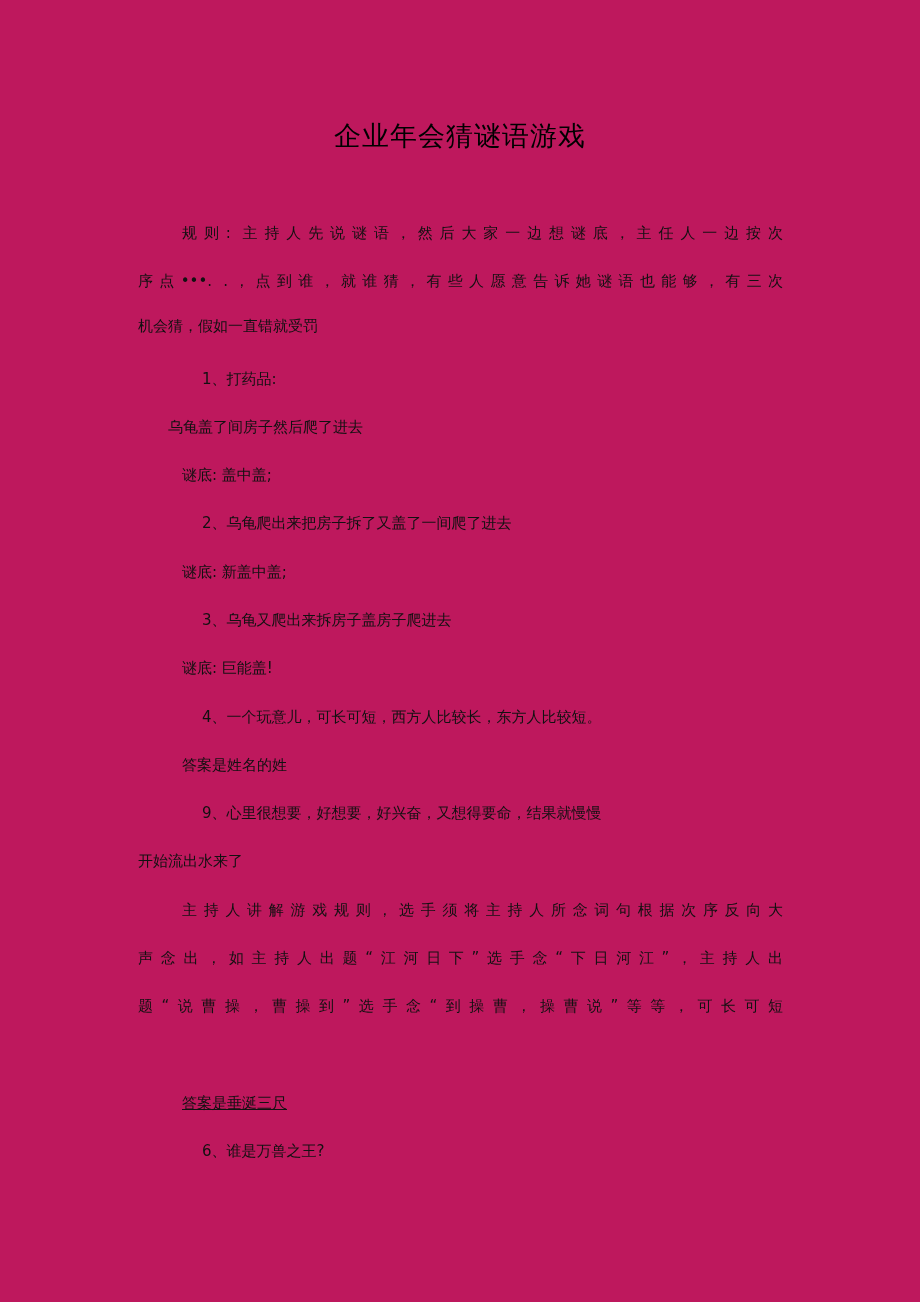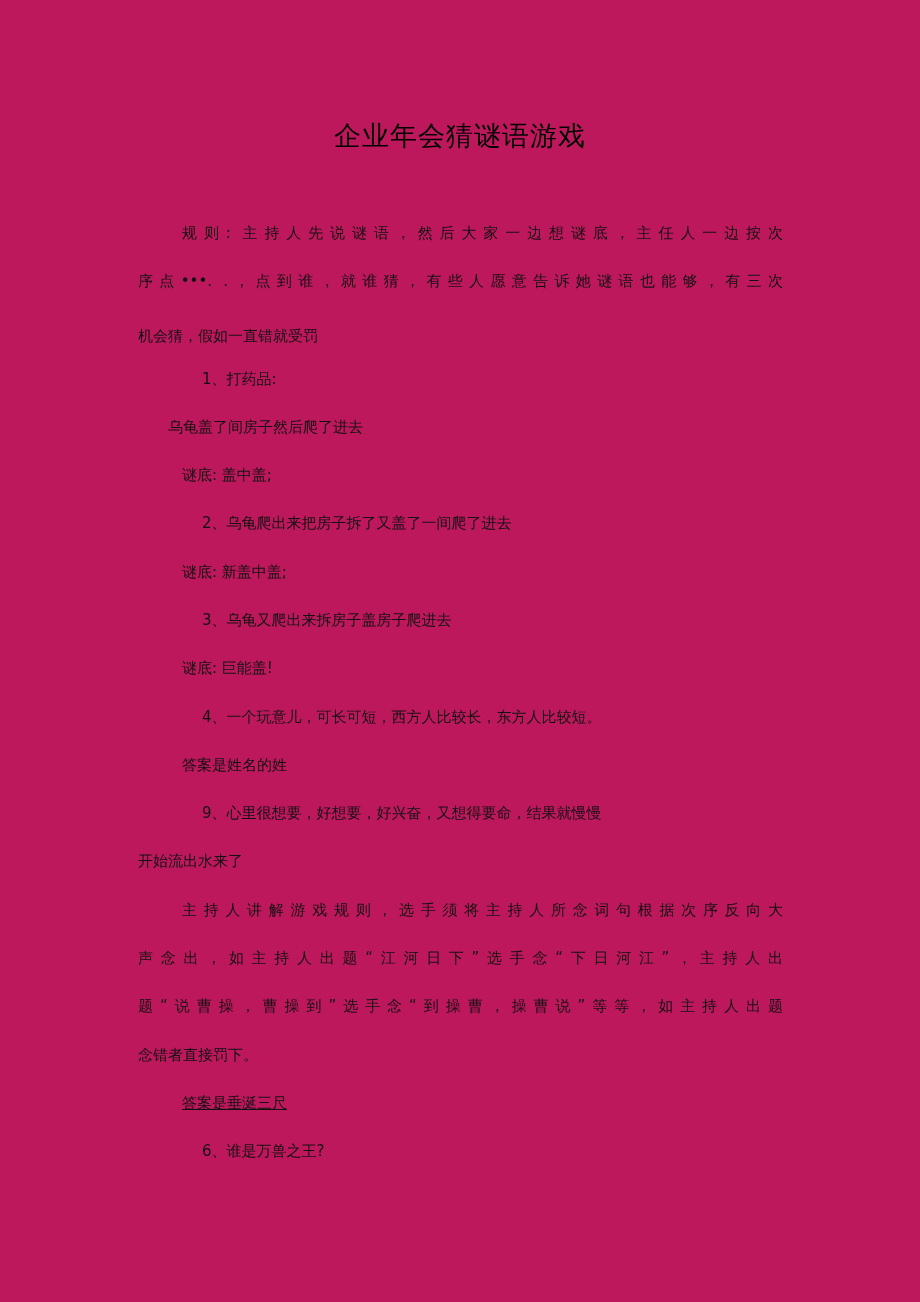--- a/index.html
+++ b/index.html
@@ -11,31 +11,30 @@
     .line { position: absolute; font-size: 15px; white-space: nowrap; color: #111; line-height: 30px; }
     .full { left: 138px; width: 645px; text-align: justify; text-align-last: justify; }
   </style>
 </head>
 <body>
 
 <div class="page">
   <div class="title">企业年会猜谜语游戏</div>
   <div class="line" style="left:182px;top:218px;width:601px;text-align:justify;text-align-last:justify;">规则: 主持人先说谜语，然后大家一边想谜底，主任人一边按次</div>
   <div class="line full" style="top:266px;">序点•••. .，点到谁，就谁猜，有些人愿意告诉她谜语也能够，有三次</div>
-  <div class="line" style="left:138px;top:321px;">机会猜，假如一直错就受罚</div>
+  <div class="line" style="left:138px;top:311px;">机会猜，假如一直错就受罚</div>
   <div class="line" style="left:202px;top:364px;">1、打药品:</div>
   <div class="line" style="left:168px;top:412px;text-align:center;">乌龟盖了间房子然后爬了进去</div>
   <div class="line" style="left:182px;top:460px;">谜底:  盖中盖;</div>
   <div class="line" style="left:202px;top:508px;">2、乌龟爬出来把房子拆了又盖了一间爬了进去</div>
   <div class="line" style="left:182px;top:557px;">谜底: 新盖中盖;</div>
   <div class="line" style="left:202px;top:605px;">3、乌龟又爬出来拆房子盖房子爬进去</div>
   <div class="line" style="left:182px;top:653px;">谜底: 巨能盖!</div>
   <div class="line" style="left:202px;top:702px;text-align:center;">4、一个玩意儿，可长可短，西方人比较长，东方人比较短。</div>
   <div class="line" style="left:182px;top:750px;">答案是姓名的姓</div>
   <div class="line" style="left:202px;top:798px;">9、心里很想要，好想要，好兴奋，又想得要命，结果就慢慢</div>
   <div class="line" style="left:138px;top:846px;">开始流出水来了</div>
   <div class="line" style="left:182px;top:895px;width:601px;text-align:justify;text-align-last:justify;">主持人讲解游戏规则，选手须将主持人所念词句根据次序反向大</div>
   <div class="line full" style="top:943px;">声念出，如主持人出题“江河日下”选手念“下日河江”，主持人出</div>
-  <div class="line full" style="top:991px;">题“说曹操，曹操到”选手念“到操曹，操曹说”等等，如主持人出题</div>
-  <div class="line" style="left:138px;top:1040px;">念错者直接罚下。</div>
+  <div class="line full" style="top:991px;">题“说曹操，曹操到”选手念“到操曹，操曹说”等等，可长可短</div>
   <div class="line" style="left:182px;top:1088px;text-decoration:underline;">答案是垂涎三尺</div>
   <div class="line" style="left:202px;top:1136px;">6、谁是万兽之王?</div>
 </div>
 
 </body></html>

